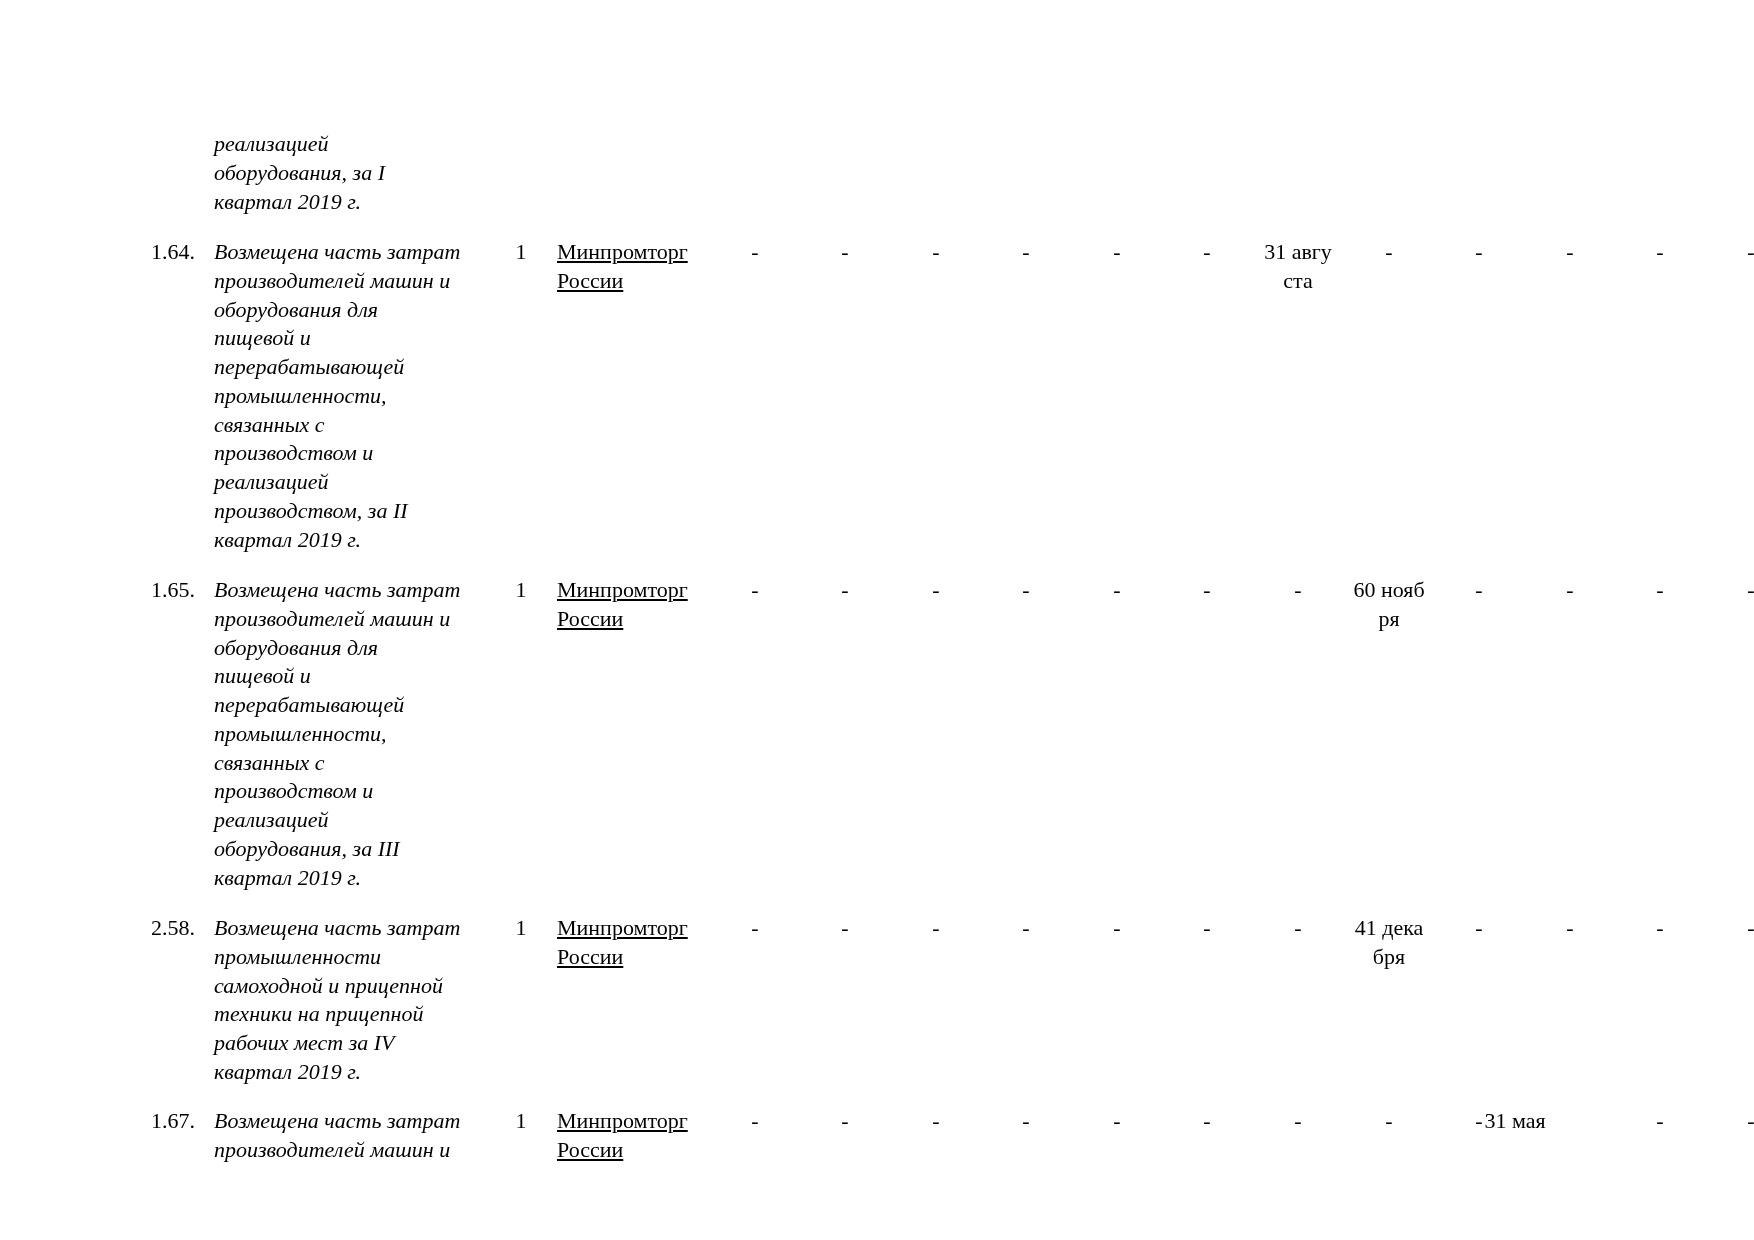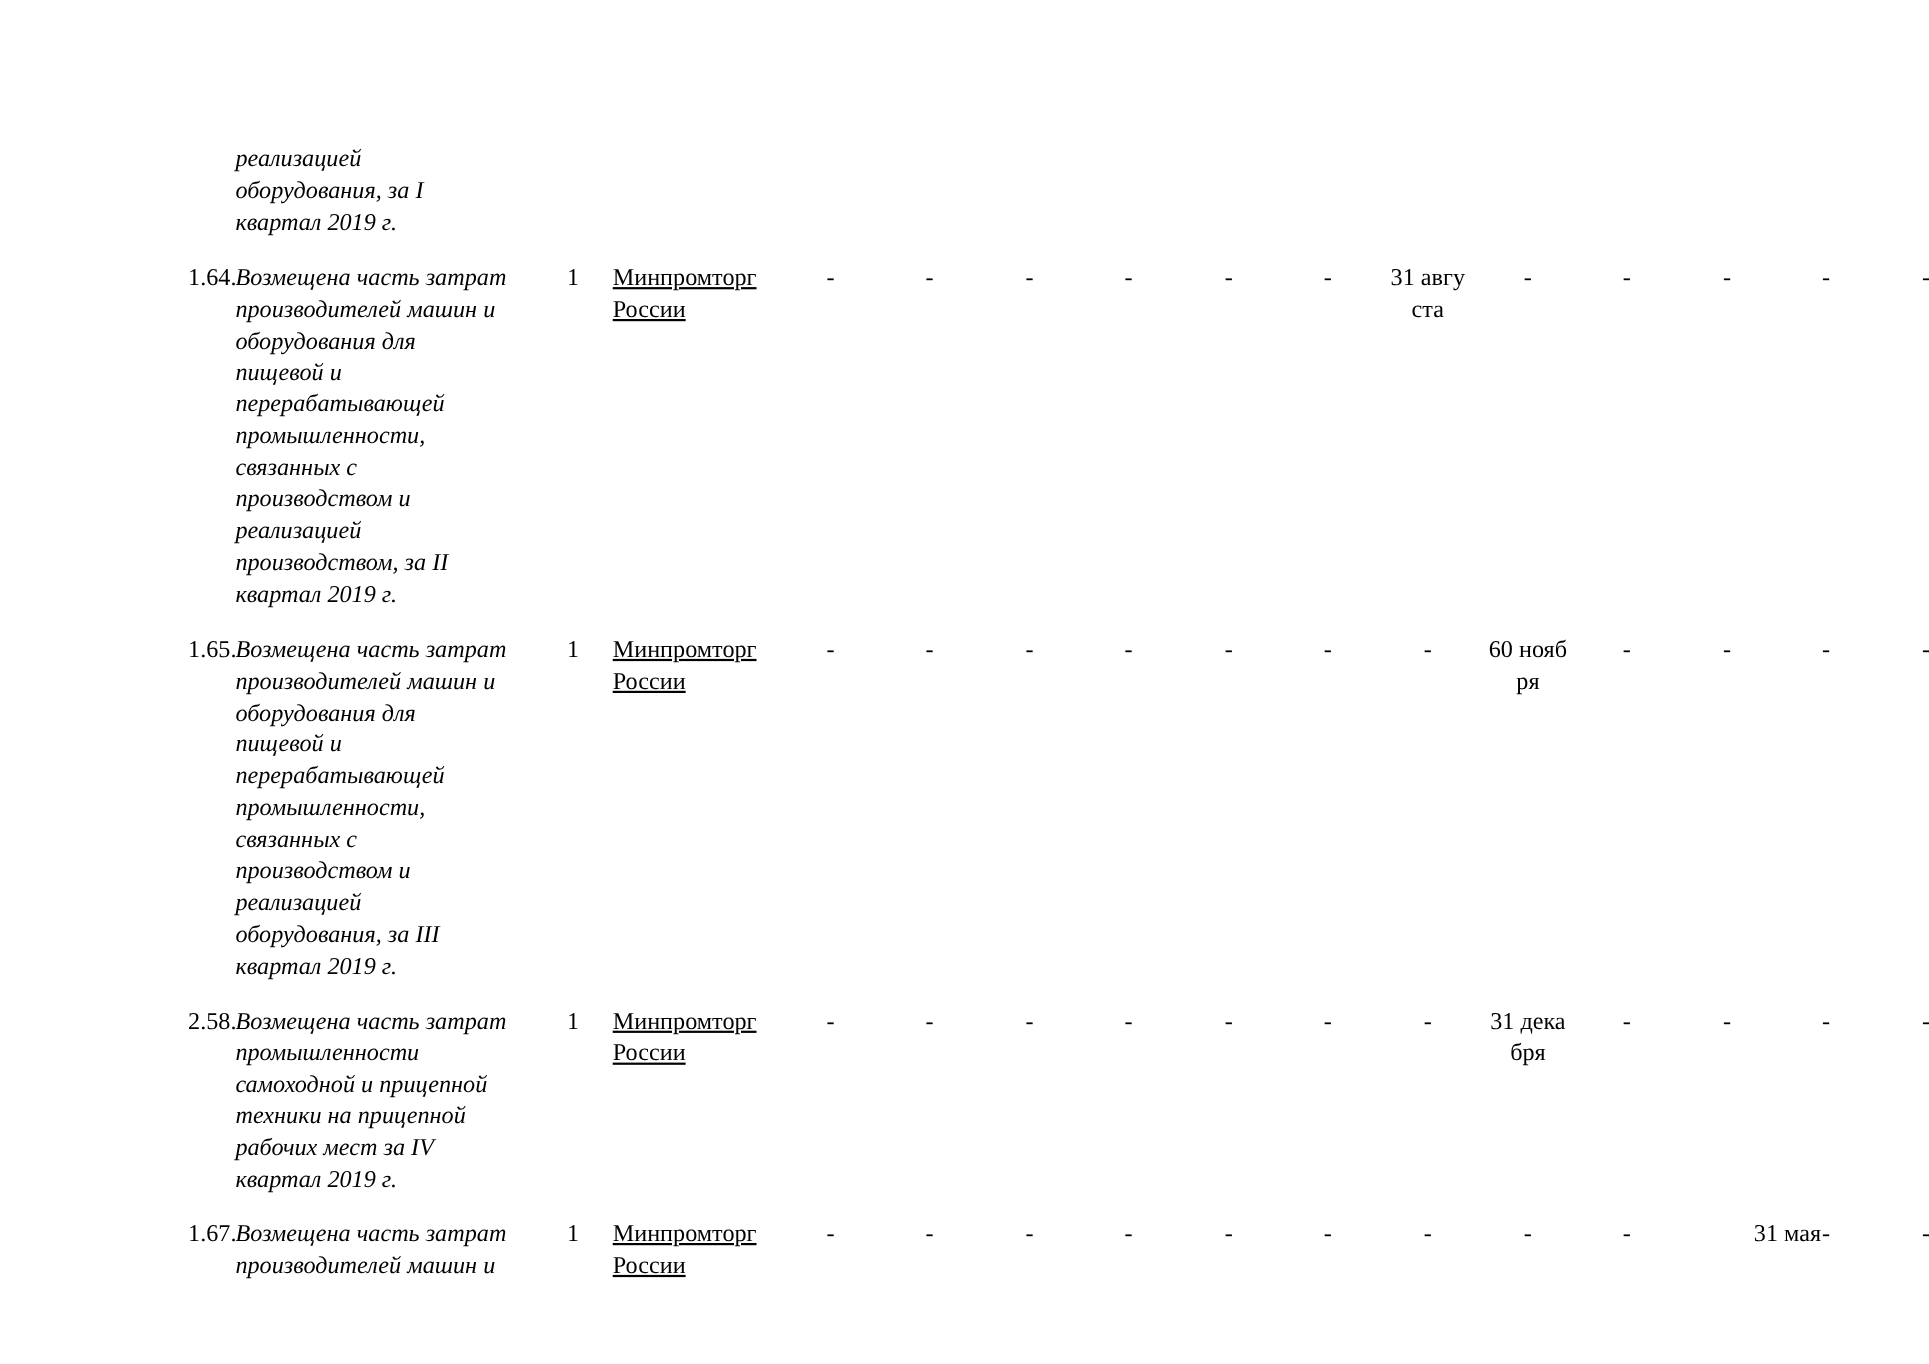--- a/index.html
+++ b/index.html
@@ -27,21 +27,21 @@
   .row {
     position: absolute;
     left: 0;
     width: 1754px;
   }
   .cell {
     position: absolute;
     top: 0;
     white-space: normal;
   }
-  .num { left: 151px; width: 62px; margin-left: 20px; }
+  .num { left: 151px; width: 62px; }
   .desc { left: 214px; width: 252px; font-style: italic; }
   .qty { left: 506px; width: 30px; text-align: center; }
   .ministry { left: 557px; width: 146px; word-break: break-all; text-decoration: underline; }
   .date {
     width: 72px;
     text-align: center;
     word-break: break-all;
   }
 </style>
 </head>
@@ -131,21 +131,21 @@
     </div>
     <div class="cell qty">1</div>
     <div class="cell ministry">Минпромторг России</div>
     <div class="cell date" style="left:719px;">-</div>
     <div class="cell date" style="left:809px;">-</div>
     <div class="cell date" style="left:900px;">-</div>
     <div class="cell date" style="left:990px;">-</div>
     <div class="cell date" style="left:1081px;">-</div>
     <div class="cell date" style="left:1171px;">-</div>
     <div class="cell date" style="left:1262px;">-</div>
-    <div class="cell date" style="left:1353px;">31 декабря</div>
+    <div class="cell date" style="left:1353px;">41 декабря</div>
     <div class="cell date" style="left:1443px;">-</div>
     <div class="cell date" style="left:1534px;">-</div>
     <div class="cell date" style="left:1624px;">-</div>
     <div class="cell date" style="left:1715px;">-</div>
   </div>
 
   <div class="row" style="top:1107px;">
     <div class="cell num">1.67.</div>
     <div class="cell desc">
       <div>Возмещена часть затрат</div>
@@ -155,18 +155,18 @@
     <div class="cell ministry">Минпромторг России</div>
     <div class="cell date" style="left:719px;">-</div>
     <div class="cell date" style="left:809px;">-</div>
     <div class="cell date" style="left:900px;">-</div>
     <div class="cell date" style="left:990px;">-</div>
     <div class="cell date" style="left:1081px;">-</div>
     <div class="cell date" style="left:1171px;">-</div>
     <div class="cell date" style="left:1262px;">-</div>
     <div class="cell date" style="left:1353px;">-</div>
     <div class="cell date" style="left:1443px;">-</div>
-    <div class="cell date wide" style="left:1574px; width:102px; word-break:normal;">31 мая</div>
+    <div class="cell date wide" style="left:1464px; width:102px; word-break:normal;">31 мая</div>
     <div class="cell date" style="left:1624px;">-</div>
     <div class="cell date" style="left:1715px;">-</div>
   </div>
 
 </div>
 
 </body></html>

